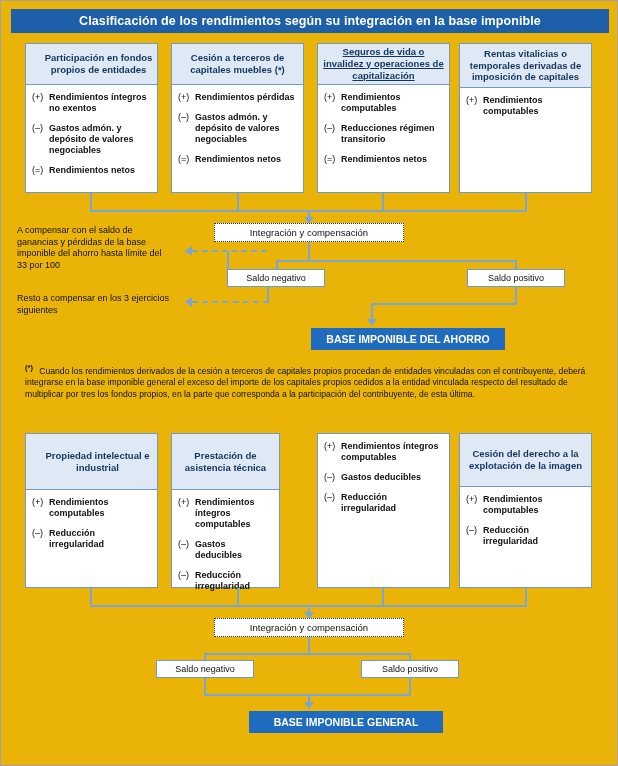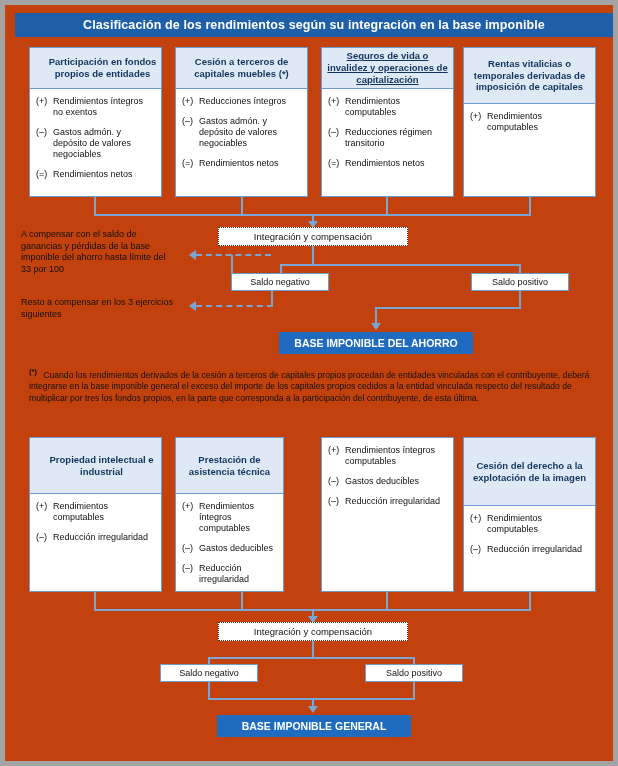--- a/index.html
+++ b/index.html
@@ -7,22 +7,22 @@
     padding: 0;
     background: #ffffff;
   }
   body {
     font-family: "Liberation Sans", sans-serif;
   }
   #page {
     position: relative;
     width: 618px;
     height: 766px;
-    background: #c2410c;
-    border: 5px solid #a3a3a3;
+    background: #eab308;
+    border: 1px solid #a3a3a3;
     box-sizing: border-box;
     overflow: hidden;
   }
 
   
   .title-bar {
     position: absolute;
     left: 10px;
     top: 8px;
     width: 598px;
@@ -66,21 +66,21 @@
     color: #111111;
     line-height: 1.22;
     margin-bottom: 9px;
   }
   .litem:last-child { margin-bottom: 0; }
   .litem .sign {
     width: 17px;
     flex: 0 0 17px;
     color: #111111;
   }
-  .litem .txt { flex: 1 1 auto; }
+  .litem .txt { flex: 1 1 auto; font-weight: bold; }
 
   
   .dotted-box {
     position: absolute;
     border: 1px dotted #333333;
     background: #ffffff;
     font-size: 9.5px;
     color: #111111;
     display: flex;
     align-items: center;
@@ -105,20 +105,21 @@
   .result-bar {
     position: absolute;
     background: #1e6bbf;
     color: #ffffff;
     font-size: 10.5px;
     font-weight: bold;
     display: flex;
     align-items: center;
     justify-content: center;
     box-sizing: border-box;
+    margin-left: 36px;
   }
 
   
   .ftext {
     position: absolute;
     font-size: 9px;
     color: #111111;
     line-height: 1.3;
   }
 
@@ -191,21 +192,21 @@
         <span class="txt">Rendimientos netos</span>
       </div>
     </div>
   </div>
 
   <div class="box" style="left:170px; top:42px; width:133px; height:150px;">
     <div class="box-head" style="height:41px; display:flex; align-items:center; justify-content:center;">Cesión a terceros de capitales muebles (*)</div>
     <div class="box-body">
       <div class="litem">
         <span class="sign">(+)</span>
-        <span class="txt">Reducciones íntegros</span>
+        <span class="txt">Rendimientos pérdidas</span>
       </div>
       <div class="litem">
         <span class="sign">(–)</span>
         <span class="txt">Gastos admón. y depósito de valores negociables</span>
       </div>
       <div class="litem">
         <span class="sign">(=)</span>
         <span class="txt">Rendimientos netos</span>
       </div>
     </div>
@@ -223,21 +224,21 @@
         <span class="txt">Reducciones régimen transitorio</span>
       </div>
       <div class="litem">
         <span class="sign">(=)</span>
         <span class="txt">Rendimientos netos</span>
       </div>
     </div>
   </div>
 
   <div class="box" style="left:458px; top:42px; width:133px; height:150px;">
-    <div class="box-head" style="height:56px; display:flex; align-items:center; justify-content:center;">Rentas vitalicias o temporales derivadas de imposición de capitales</div>
+    <div class="box-head" style="height:44px; display:flex; align-items:center; justify-content:center;">Rentas vitalicias o temporales derivadas de imposición de capitales</div>
     <div class="box-body">
       <div class="litem">
         <span class="sign">(+)</span>
         <span class="txt">Rendimientos computables</span>
       </div>
     </div>
   </div>
 
   <div class="vline" style="left:89px;  top:192px; height:18px;"></div>
   <div class="vline" style="left:236px; top:192px; height:18px;"></div>
@@ -331,21 +332,21 @@
         <span class="txt">Gastos deducibles</span>
       </div>
       <div class="litem">
         <span class="sign">(–)</span>
         <span class="txt">Reducción irregularidad</span>
       </div>
     </div>
   </div>
 
   <div class="box" style="left:458px; top:432px; width:133px; height:155px;">
-    <div class="box-head" style="height:68px; display:flex; align-items:center; justify-content:center;">Cesión del derecho a la explotación de la imagen</div>
+    <div class="box-head" style="height:53px; display:flex; align-items:center; justify-content:center;">Cesión del derecho a la explotación de la imagen</div>
     <div class="box-body">
       <div class="litem">
         <span class="sign">(+)</span>
         <span class="txt">Rendimientos computables</span>
       </div>
       <div class="litem">
         <span class="sign">(–)</span>
         <span class="txt">Reducción irregularidad</span>
       </div>
     </div>

